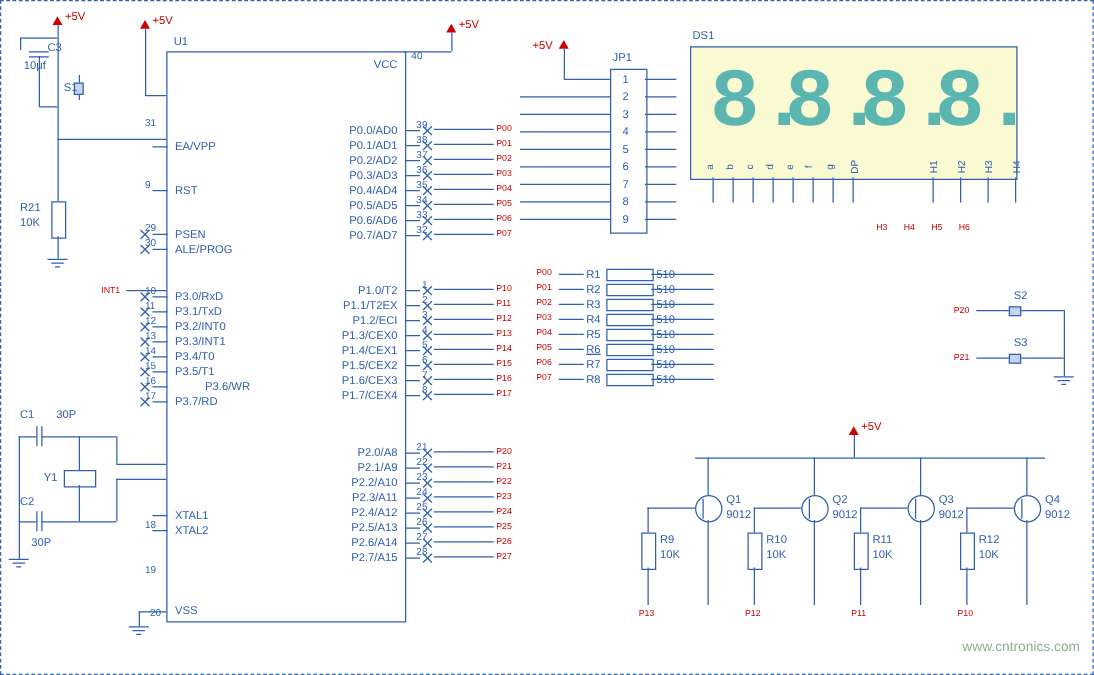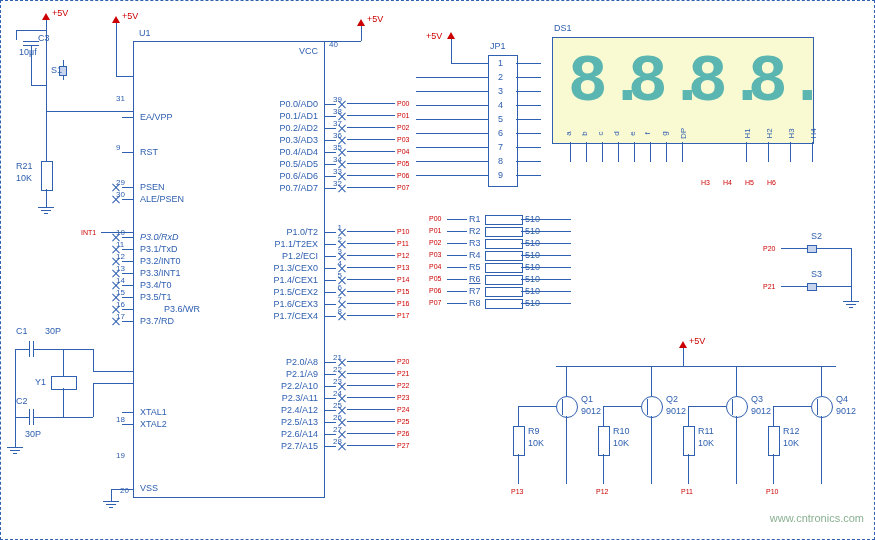--- a/index.html
+++ b/index.html
@@ -47,25 +47,25 @@
 <div class="plab" style="left: 6px; top: 70px;">EA/VPP</div>
       <div class="pnum" style="left: -18px; top: 52px;">31</div>
       <div class="pin" style="left: -12px; top: 75px;"></div>
       <div class="plab" style="left: 6px; top: 105px;">RST</div>
       <div class="pnum" style="left: -18px; top: 101px;">9</div>
       <div class="pin" style="left: -12px; top: 110px;"></div>
       <div class="plab" style="left: 6px; top: 140px;">PSEN</div>
       <div class="pnum" style="left: -18px; top: 136px;">29</div>
       <div class="pin" style="left: -12px; top: 145px;"></div>
       <div class="nc" style="left: -22px; top: 141px;"></div>
-      <div class="plab" style="left: 6px; top: 152px;">ALE/PSEN</div>
+      <div class="plab" style="left: 6px; top: 152px;">ALE/PROG</div>
       <div class="pnum" style="left: -18px; top: 148px;">30</div>
       <div class="pin" style="left: -12px; top: 157px;"></div>
       <div class="nc" style="left: -22px; top: 153px;"></div>
-      <div class="plab" style="left: 6px; top: 190px; font-style: italic;">P3.0/RxD</div>
+      <div class="plab" style="left: 6px; top: 190px;">P3.0/RxD</div>
       <div class="pnum" style="left: -18px; top: 186px;">10</div>
       <div class="pin" style="left: -12px; top: 195px;"></div>
       <div class="nc" style="left: -22px; top: 191px;"></div>
       <div class="plab" style="left: 6px; top: 202px;">P3.1/TxD</div>
       <div class="pnum" style="left: -18px; top: 198px;">11</div>
       <div class="pin" style="left: -12px; top: 207px;"></div>
       <div class="nc" style="left: -22px; top: 203px;"></div>
       <div class="plab" style="left: 6px; top: 214px;">P3.2/INT0</div>
       <div class="pnum" style="left: -18px; top: 210px;">12</div>
       <div class="pin" style="left: -12px; top: 219px;"></div>

